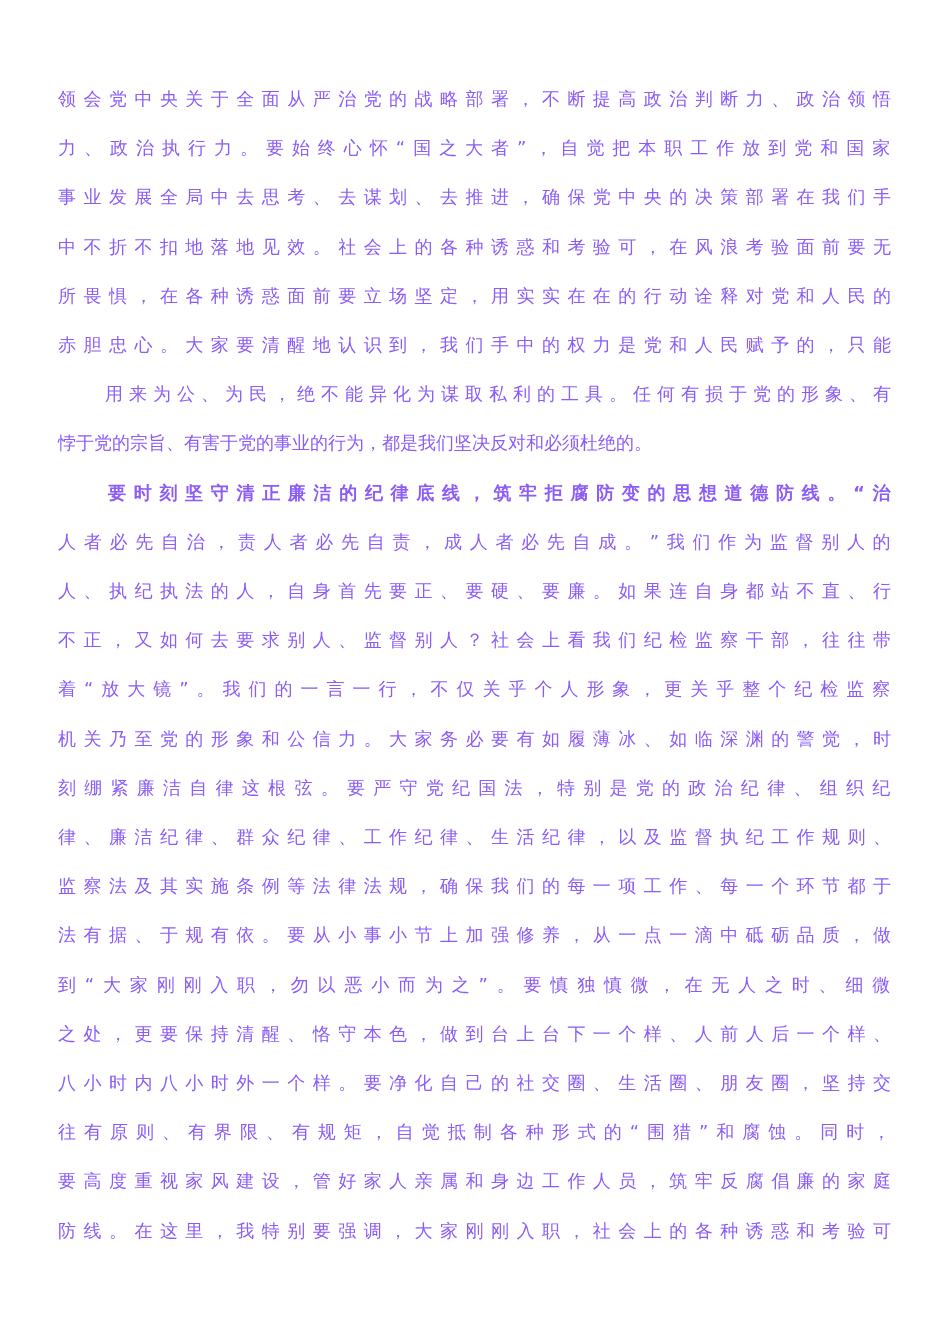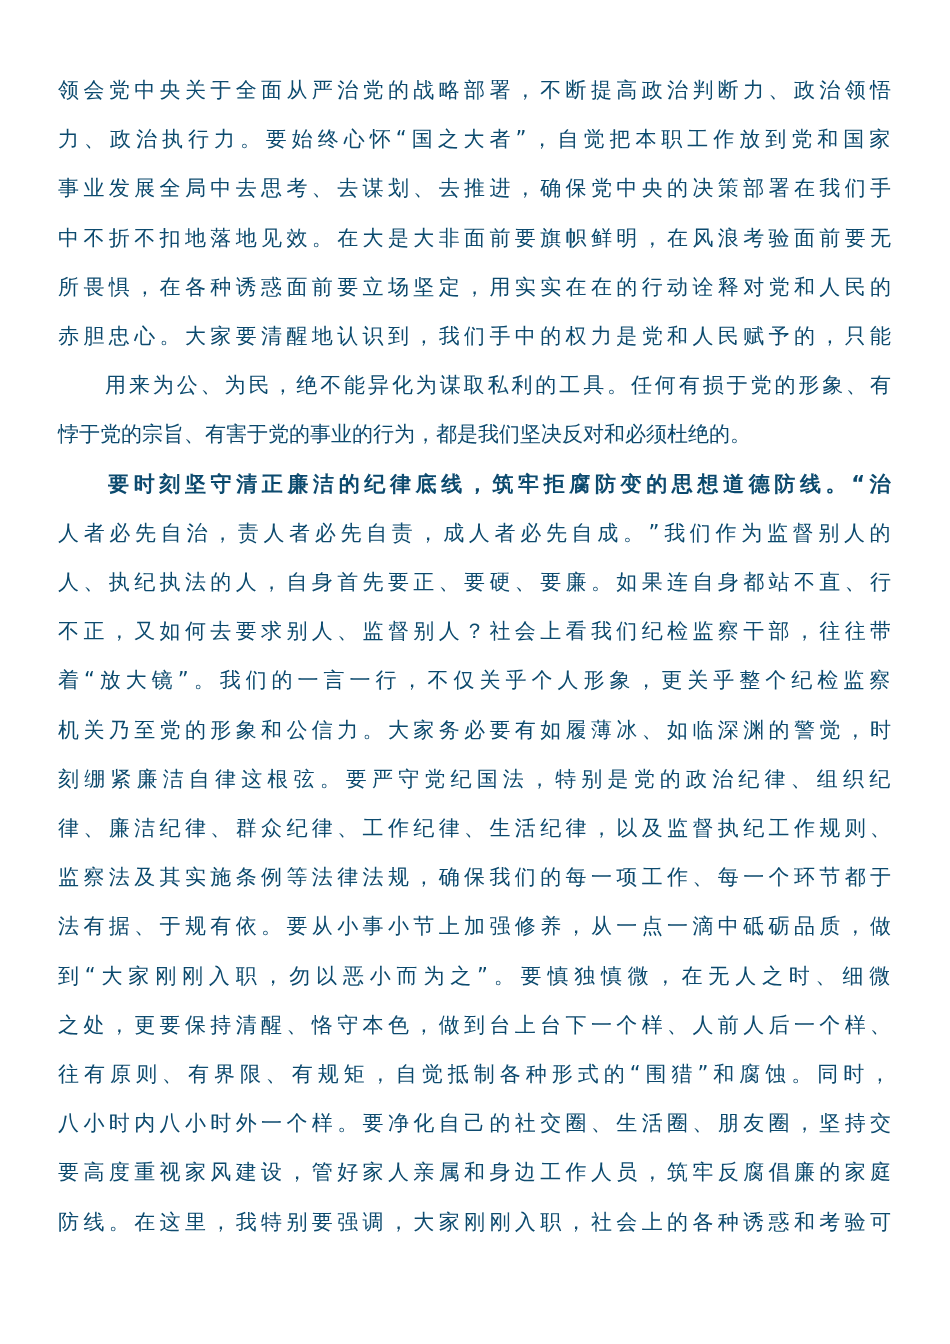--- a/index.html
+++ b/index.html
@@ -9,26 +9,26 @@
     }
     body {
       width: 950px;
       height: 1344px;
       overflow: hidden;
       position: relative;
     }
     .page {
       position: absolute;
       left: 58px;
-      top: 66px;
+      top: 74px;
       width: 834px;
       font-family: "DejaVu Sans", "Liberation Sans", sans-serif;
-      font-size: 21px;
+      font-size: 18px;
       line-height: 49.2px;
-      color: #0c4a6e;
+      color: #8b5cf6;
       text-align: justify;
       text-justify: inter-character;
     }
     .para {
       margin: 0;
       padding: 0;
     }
     .line {
       display: block;
       white-space: nowrap;
@@ -41,37 +41,37 @@
     }
   </style>
 </head>
 <body>
 
 <div class="page">
   <div class="para">
     <span class="line" style="display: block; letter-spacing: 1px;">领会党中央关于全面从严治党的战略部署，不断提高政治判断力、政治领悟</span>
     <span class="line" style="display: block; letter-spacing: 1.75px;">力、政治执行力。要始终心怀“国之大者”，自觉把本职工作放到党和国家</span>
     <span class="line" style="display: block; letter-spacing: 1px;">事业发展全局中去思考、去谋划、去推进，确保党中央的决策部署在我们手</span>
-    <span class="line" style="display: block; letter-spacing: 1px;">中不折不扣地落地见效。在大是大非面前要旗帜鲜明，在风浪考验面前要无</span>
+    <span class="line" style="display: block; letter-spacing: 1px;">中不折不扣地落地见效。社会上的各种诱惑和考验可，在风浪考验面前要无</span>
     <span class="line" style="display: block; letter-spacing: 1px;">所畏惧，在各种诱惑面前要立场坚定，用实实在在的行动诠释对党和人民的</span>
     <span class="line" style="display: block; letter-spacing: 1px;">赤胆忠心。大家要清醒地认识到，我们手中的权力是党和人民赋予的，只能</span>
     <span class="line" style="display: block; letter-spacing: 1px; margin-left: 47px;">用来为公、为民，绝不能异化为谋取私利的工具。任何有损于党的形象、有</span>
     <span class="line last">悖于党的宗旨、有害于党的事业的行为，都是我们坚决反对和必须杜绝的。</span>
   </div>
   <div class="para">
     <span class="line" style="padding-left: 50px; display: block; letter-spacing: 1.4px; font-weight: bold;">要时刻坚守清正廉洁的纪律底线，筑牢拒腐防变的思想道德防线。“治</span>
     <span class="line" style="display: block; letter-spacing: 1.375px;">人者必先自治，责人者必先自责，成人者必先自成。”我们作为监督别人的</span>
     <span class="line" style="display: block; letter-spacing: 1px;">人、执纪执法的人，自身首先要正、要硬、要廉。如果连自身都站不直、行</span>
     <span class="line" style="display: block; letter-spacing: 1px;">不正，又如何去要求别人、监督别人？社会上看我们纪检监察干部，往往带</span>
     <span class="line" style="display: block; letter-spacing: 1.75px;">着“放大镜”。我们的一言一行，不仅关乎个人形象，更关乎整个纪检监察</span>
     <span class="line" style="display: block; letter-spacing: 1px;">机关乃至党的形象和公信力。大家务必要有如履薄冰、如临深渊的警觉，时</span>
     <span class="line" style="display: block; letter-spacing: 1.80645px;">刻绷紧廉洁自律这根弦。要严守党纪国法，特别是党的政治纪律、组织纪</span>
     <span class="line" style="display: block; letter-spacing: 1px;">律、廉洁纪律、群众纪律、工作纪律、生活纪律，以及监督执纪工作规则、</span>
     <span class="line" style="display: block; letter-spacing: 1px;">监察法及其实施条例等法律法规，确保我们的每一项工作、每一个环节都于</span>
     <span class="line" style="display: block; letter-spacing: 1px;">法有据、于规有依。要从小事小节上加强修养，从一点一滴中砥砺品质，做</span>
     <span class="line" style="display: block; letter-spacing: 1.75px;">到“大家刚刚入职，勿以恶小而为之”。要慎独慎微，在无人之时、细微</span>
     <span class="line" style="display: block; letter-spacing: 1px;">之处，更要保持清醒、恪守本色，做到台上台下一个样、人前人后一个样、</span>
+    <span class="line" style="display: block; letter-spacing: 1px;">八小时内八小时外一个样。要净化自己的社交圈、生活圈、朋友圈，坚持交</span>
     <span class="line" style="display: block; letter-spacing: 1.75px;">往有原则、有界限、有规矩，自觉抵制各种形式的“围猎”和腐蚀。同时，</span>
-    <span class="line" style="display: block; letter-spacing: 1px;">八小时内八小时外一个样。要净化自己的社交圈、生活圈、朋友圈，坚持交</span>
     <span class="line" style="display: block; letter-spacing: 1px;">要高度重视家风建设，管好家人亲属和身边工作人员，筑牢反腐倡廉的家庭</span>
     <span class="line" style="display: block; letter-spacing: 1px;">防线。在这里，我特别要强调，大家刚刚入职，社会上的各种诱惑和考验可</span>
   </div>
 </div>
 
 </body></html>

